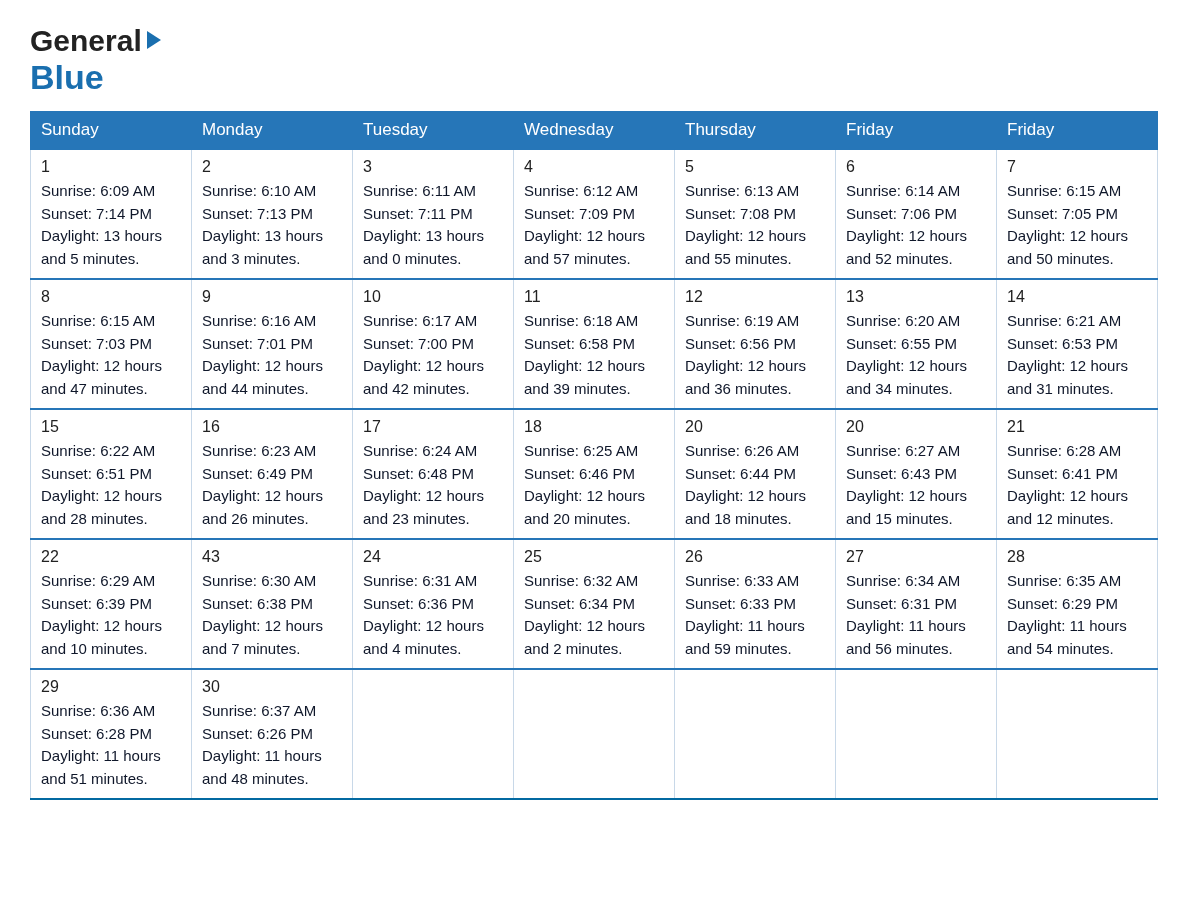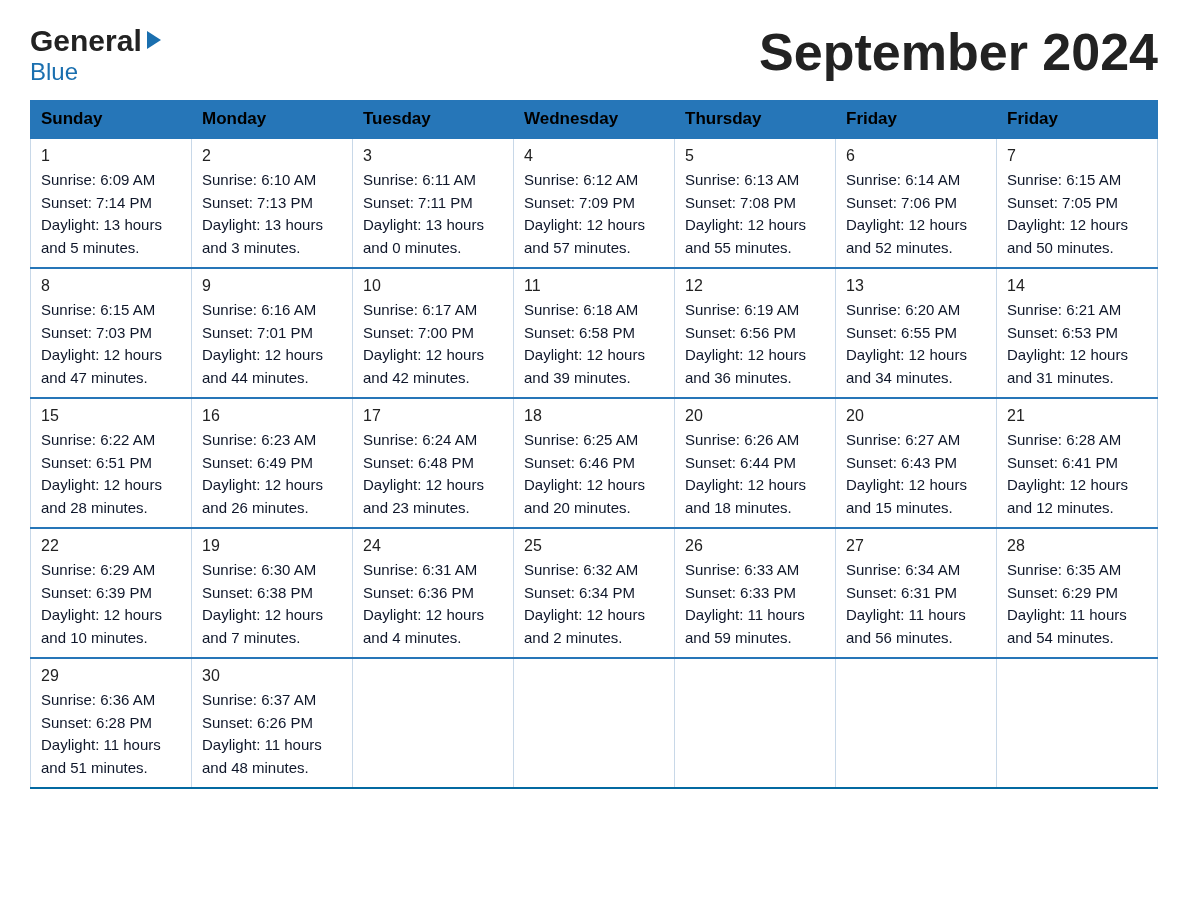--- a/index.html
+++ b/index.html
@@ -41,23 +41,23 @@
       color: #444;
       margin-top: 4px;
     }
     .calendar-table {
       width: 100%;
       border-collapse: collapse;
       margin-top: 14px;
     }
     .calendar-table th {
       background: #2676b8;
-      color: #000000;
+      color: #ffffff;
       font-size: 17px;
-      font-weight: bold;
+      font-weight: normal;
       padding: 8px 10px;
       text-align: left;
       border: 1px solid #2676b8;
     }
     .calendar-table td {
       vertical-align: top;
       padding: 8px 10px;
       border: 1px solid #c8d8e8;
       border-top: 2px solid #2676b8;
       width: calc(100% / 7);
@@ -91,25 +91,24 @@
   <div class="logo">
     <div class="logo-line">
       <span style="font-size:30px;font-weight:bold;color:#222;">General</span>
       <span style="display:inline-block;margin-left:3px;margin-top:2px;">
         <svg width="18" height="22" viewBox="0 0 18 22">
           <polygon points="2,2 16,11 2,20" fill="#1a6faf"></polygon>
         </svg>
       </span>
     </div>
     <div class="logo-line">
-      <span style="font-size:24px;font-weight:normal;color:#1a6faf;">Blue</span>
+      <span style="font-size:34px;font-weight:bold;color:#1a6faf;">Blue</span>
     </div>
   </div>
   <div class="title-block">
-    <div class="calendar-title">September 2024</div>
   </div>
 </div>
 
 <table class="calendar-table">
   <thead>
     <tr>
     <th>Sunday</th>
         <th>Monday</th>
         <th>Tuesday</th>
         <th>Wednesday</th>
@@ -208,21 +207,21 @@
           <span class="day-number">21</span>
           <div class="day-info">Sunrise: 6:28 AM<br>Sunset: 6:41 PM<br>Daylight: 12 hours and 12 minutes.</div>
         </td>
       </tr>
       <tr>
         <td>
           <span class="day-number">22</span>
           <div class="day-info">Sunrise: 6:29 AM<br>Sunset: 6:39 PM<br>Daylight: 12 hours and 10 minutes.</div>
         </td>
         <td>
-          <span class="day-number">19</span>
+          <span class="day-number">43</span>
           <div class="day-info">Sunrise: 6:30 AM<br>Sunset: 6:38 PM<br>Daylight: 12 hours and 7 minutes.</div>
         </td>
         <td>
           <span class="day-number">24</span>
           <div class="day-info">Sunrise: 6:31 AM<br>Sunset: 6:36 PM<br>Daylight: 12 hours and 4 minutes.</div>
         </td>
         <td>
           <span class="day-number">25</span>
           <div class="day-info">Sunrise: 6:32 AM<br>Sunset: 6:34 PM<br>Daylight: 12 hours and 2 minutes.</div>
         </td>

